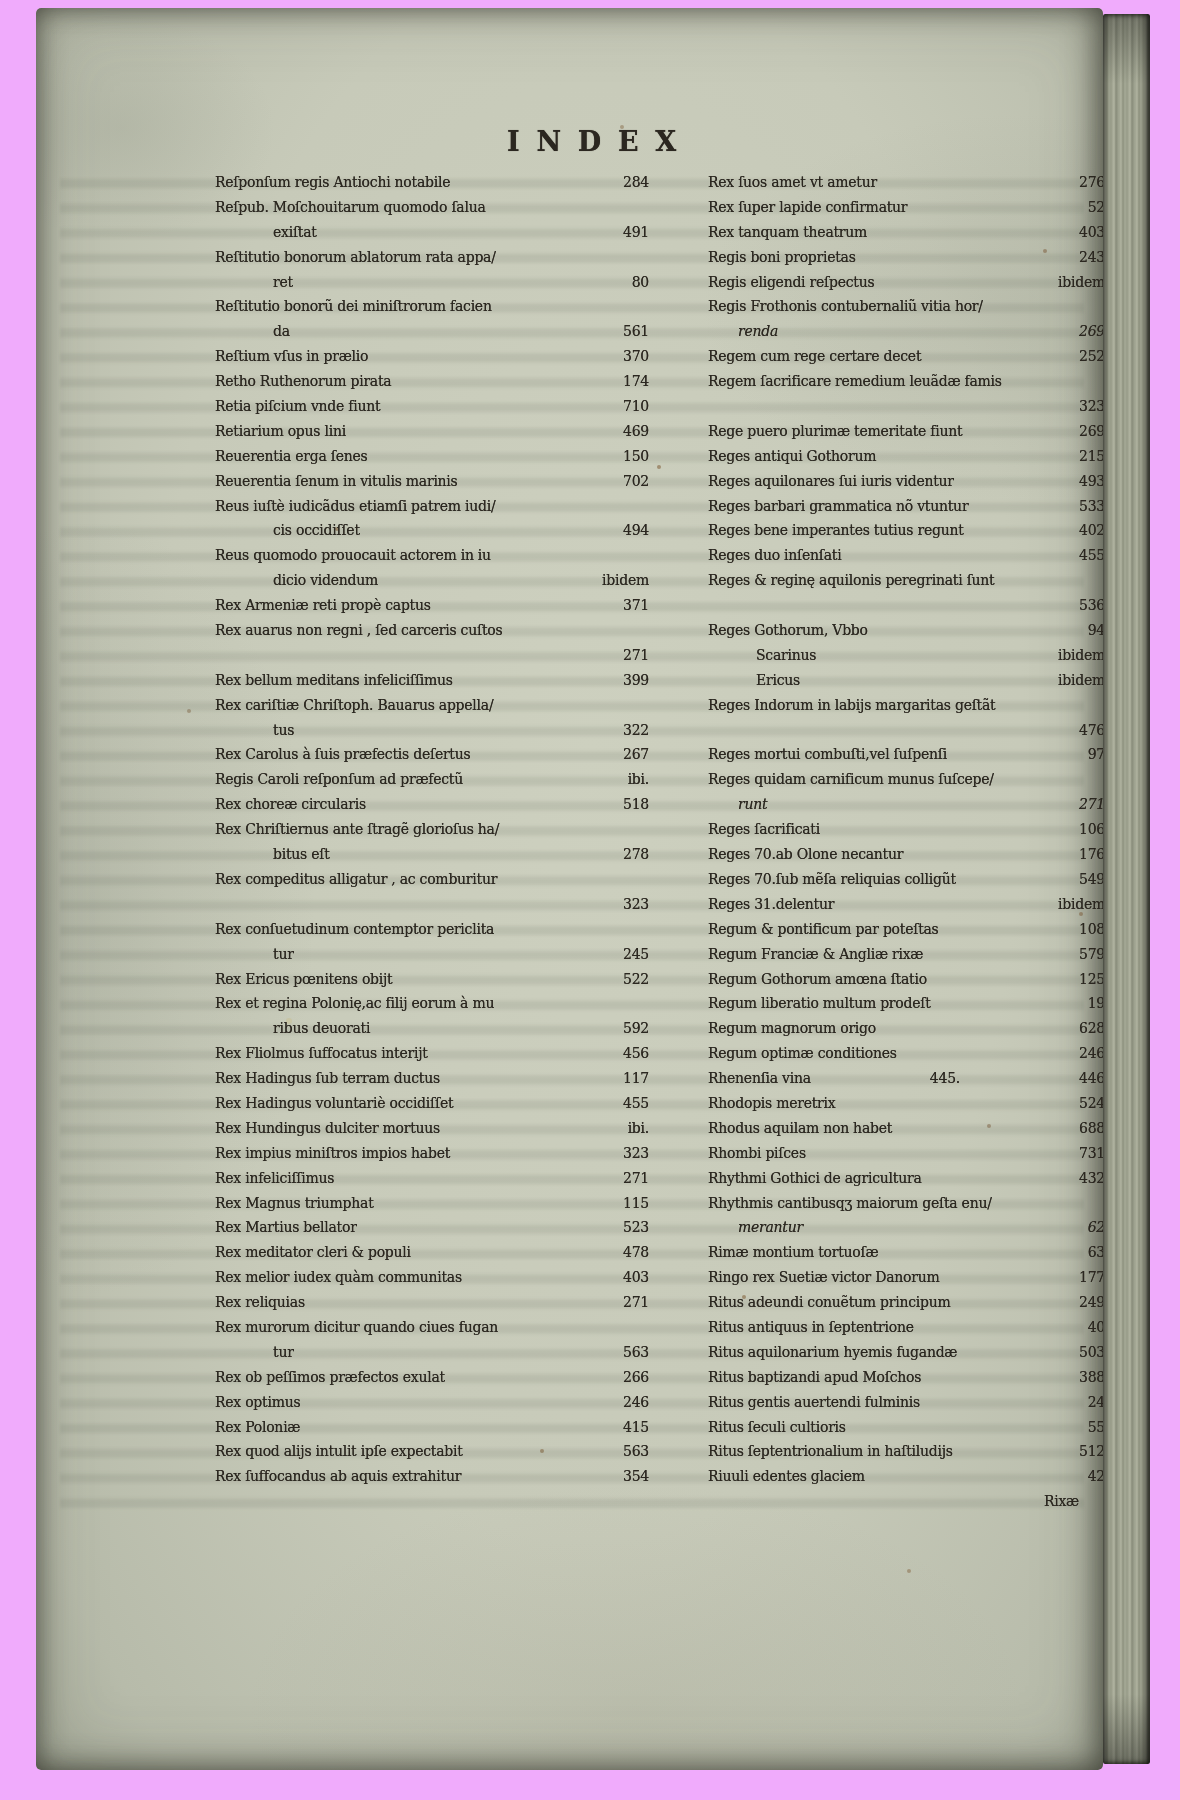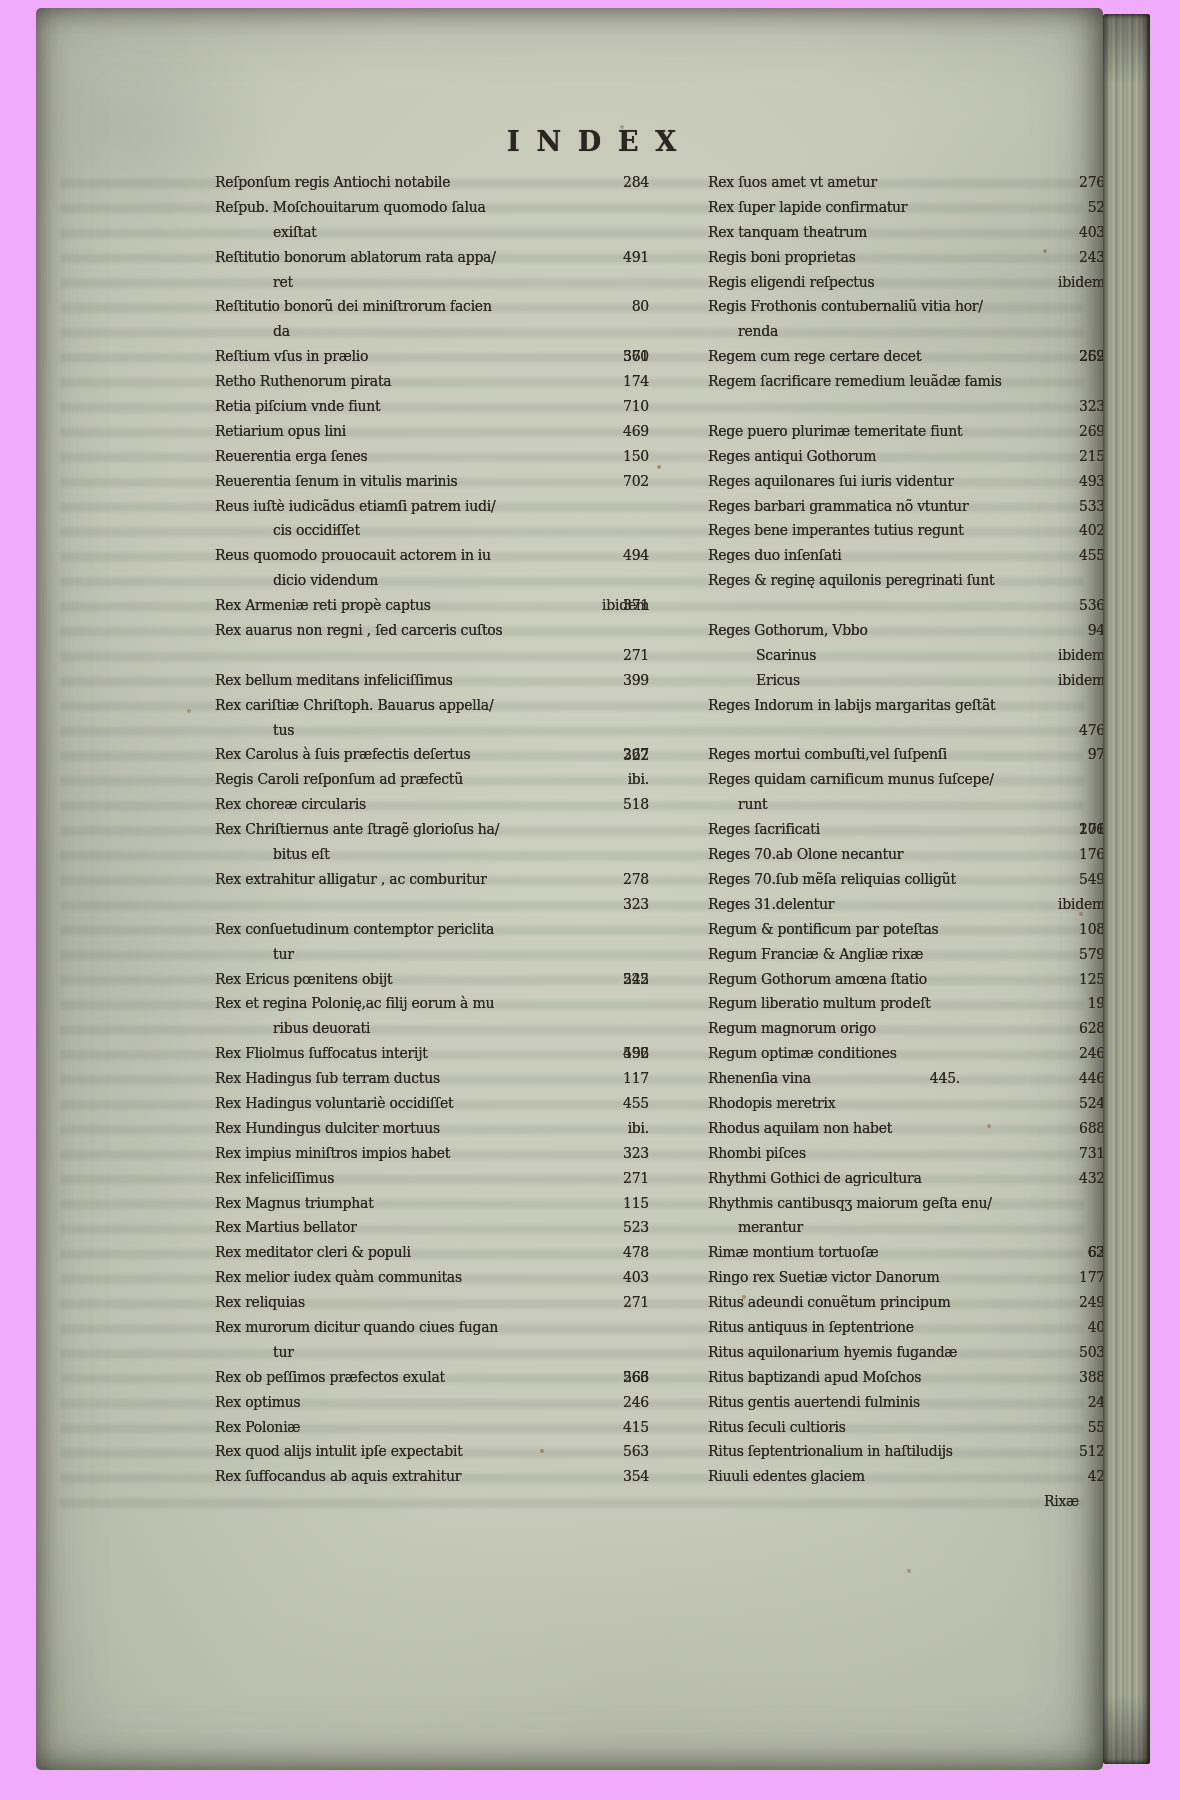--- a/index.html
+++ b/index.html
@@ -71,22 +71,22 @@
     font-size:14px;letter-spacing:-.25px;
     color:#2b2720;
     text-shadow:0 0 .6px rgba(43,39,31,.8);
   }
   .col-left{left:215px;width:434px;}
   .col-right{left:708px;width:397px;}
   .line{display:flex;align-items:baseline;height:24.9px;line-height:24.9px;white-space:nowrap;}
   .line .num{margin-left:auto;}
   .line .midnum{margin-left:auto;}
   .line .midnum + .num{margin-left:auto;}
-  .ind1{padding-left:58px;flex-direction:column;}
-  .col-right .ind1{padding-left:30px;}
+  .ind1{padding-left:58px;}
+  .col-right .ind1{padding-left:30px;font-style:italic;}
   .ind2{padding-left:48px;}
   .catchword-line{display:flex;height:24.9px;line-height:24.9px;}
   .catchword-line .cw{margin-left:auto;padding-right:26px;}
 </style>
 </head>
 <body>
 
 <div class="scene">
   <div class="page">
     <div class="specks"></div>
@@ -191,21 +191,21 @@
         <span class="num">518</span>
       </div>
       <div class="line">
         <span class="txt">Rex Chriſtiernus ante ſtragẽ glorioſus ha/</span>
       </div>
       <div class="line ind1">
         <span class="txt">bitus eſt</span>
         <span class="num">278</span>
       </div>
       <div class="line">
-        <span class="txt">Rex extrahitur alligatur , ac comburitur</span>
+        <span class="txt">Rex compeditus alligatur , ac comburitur</span>
       </div>
       <div class="line">
         <span class="num">323</span>
       </div>
       <div class="line">
         <span class="txt">Rex conſuetudinum contemptor periclita</span>
       </div>
       <div class="line ind1">
         <span class="txt">tur</span>
         <span class="num">245</span>

